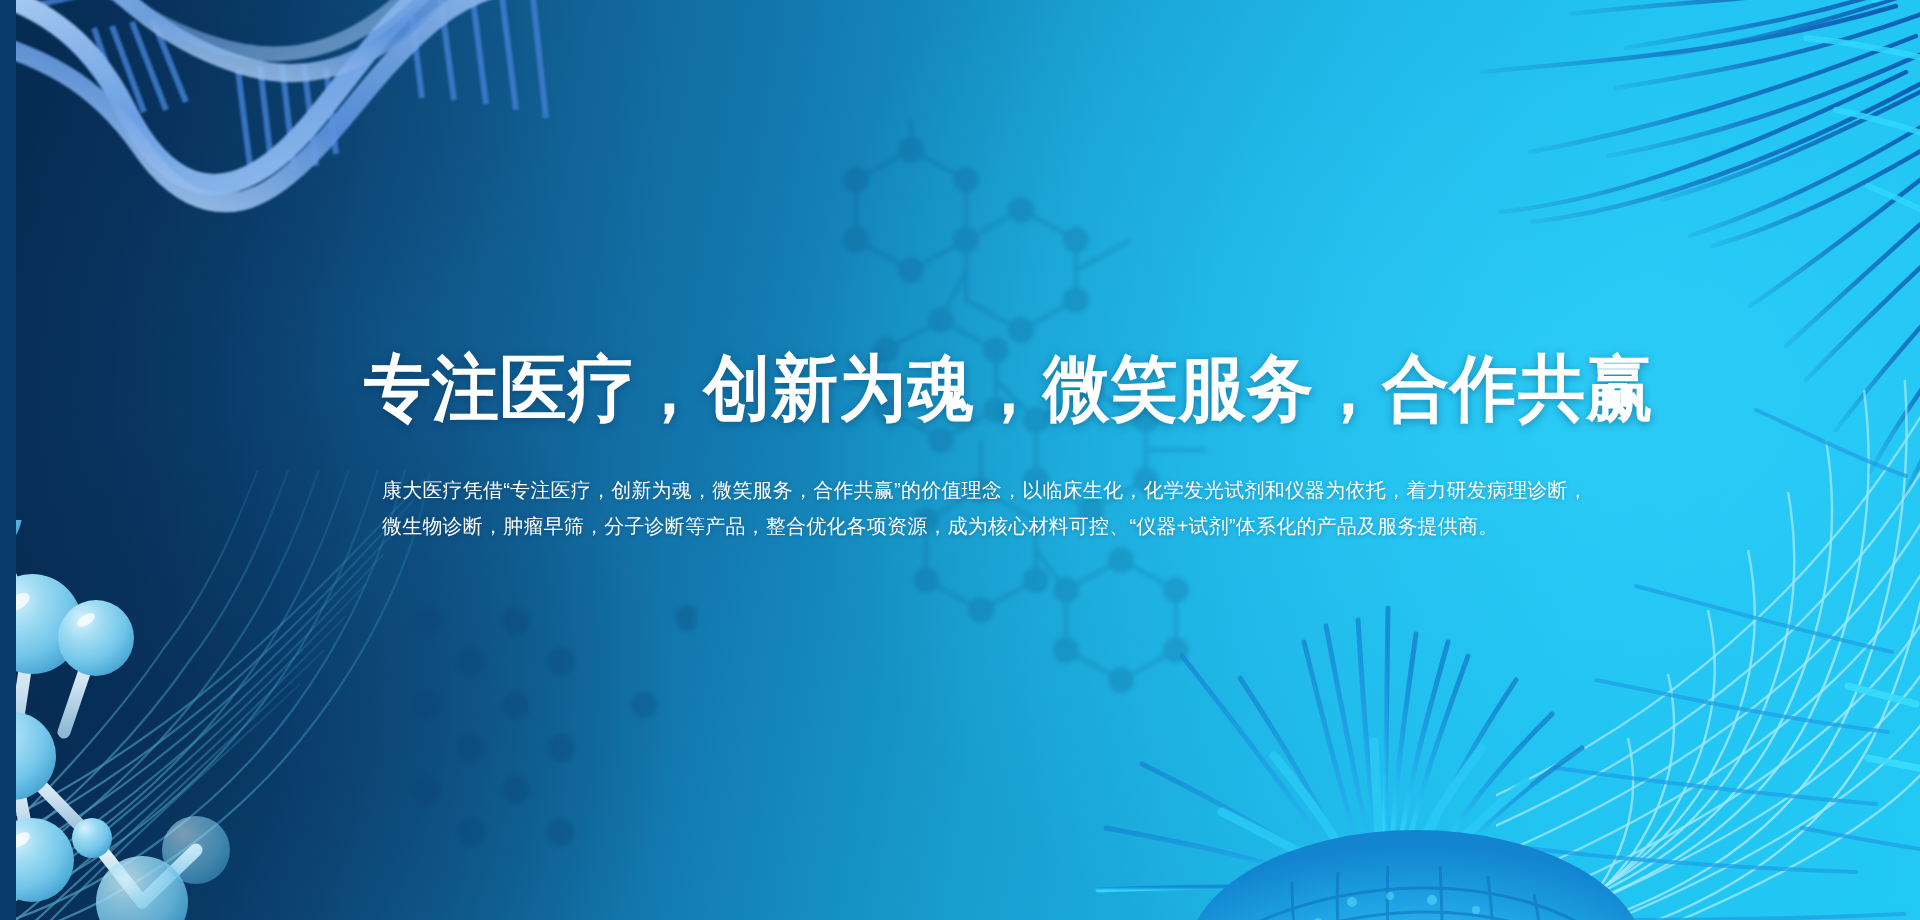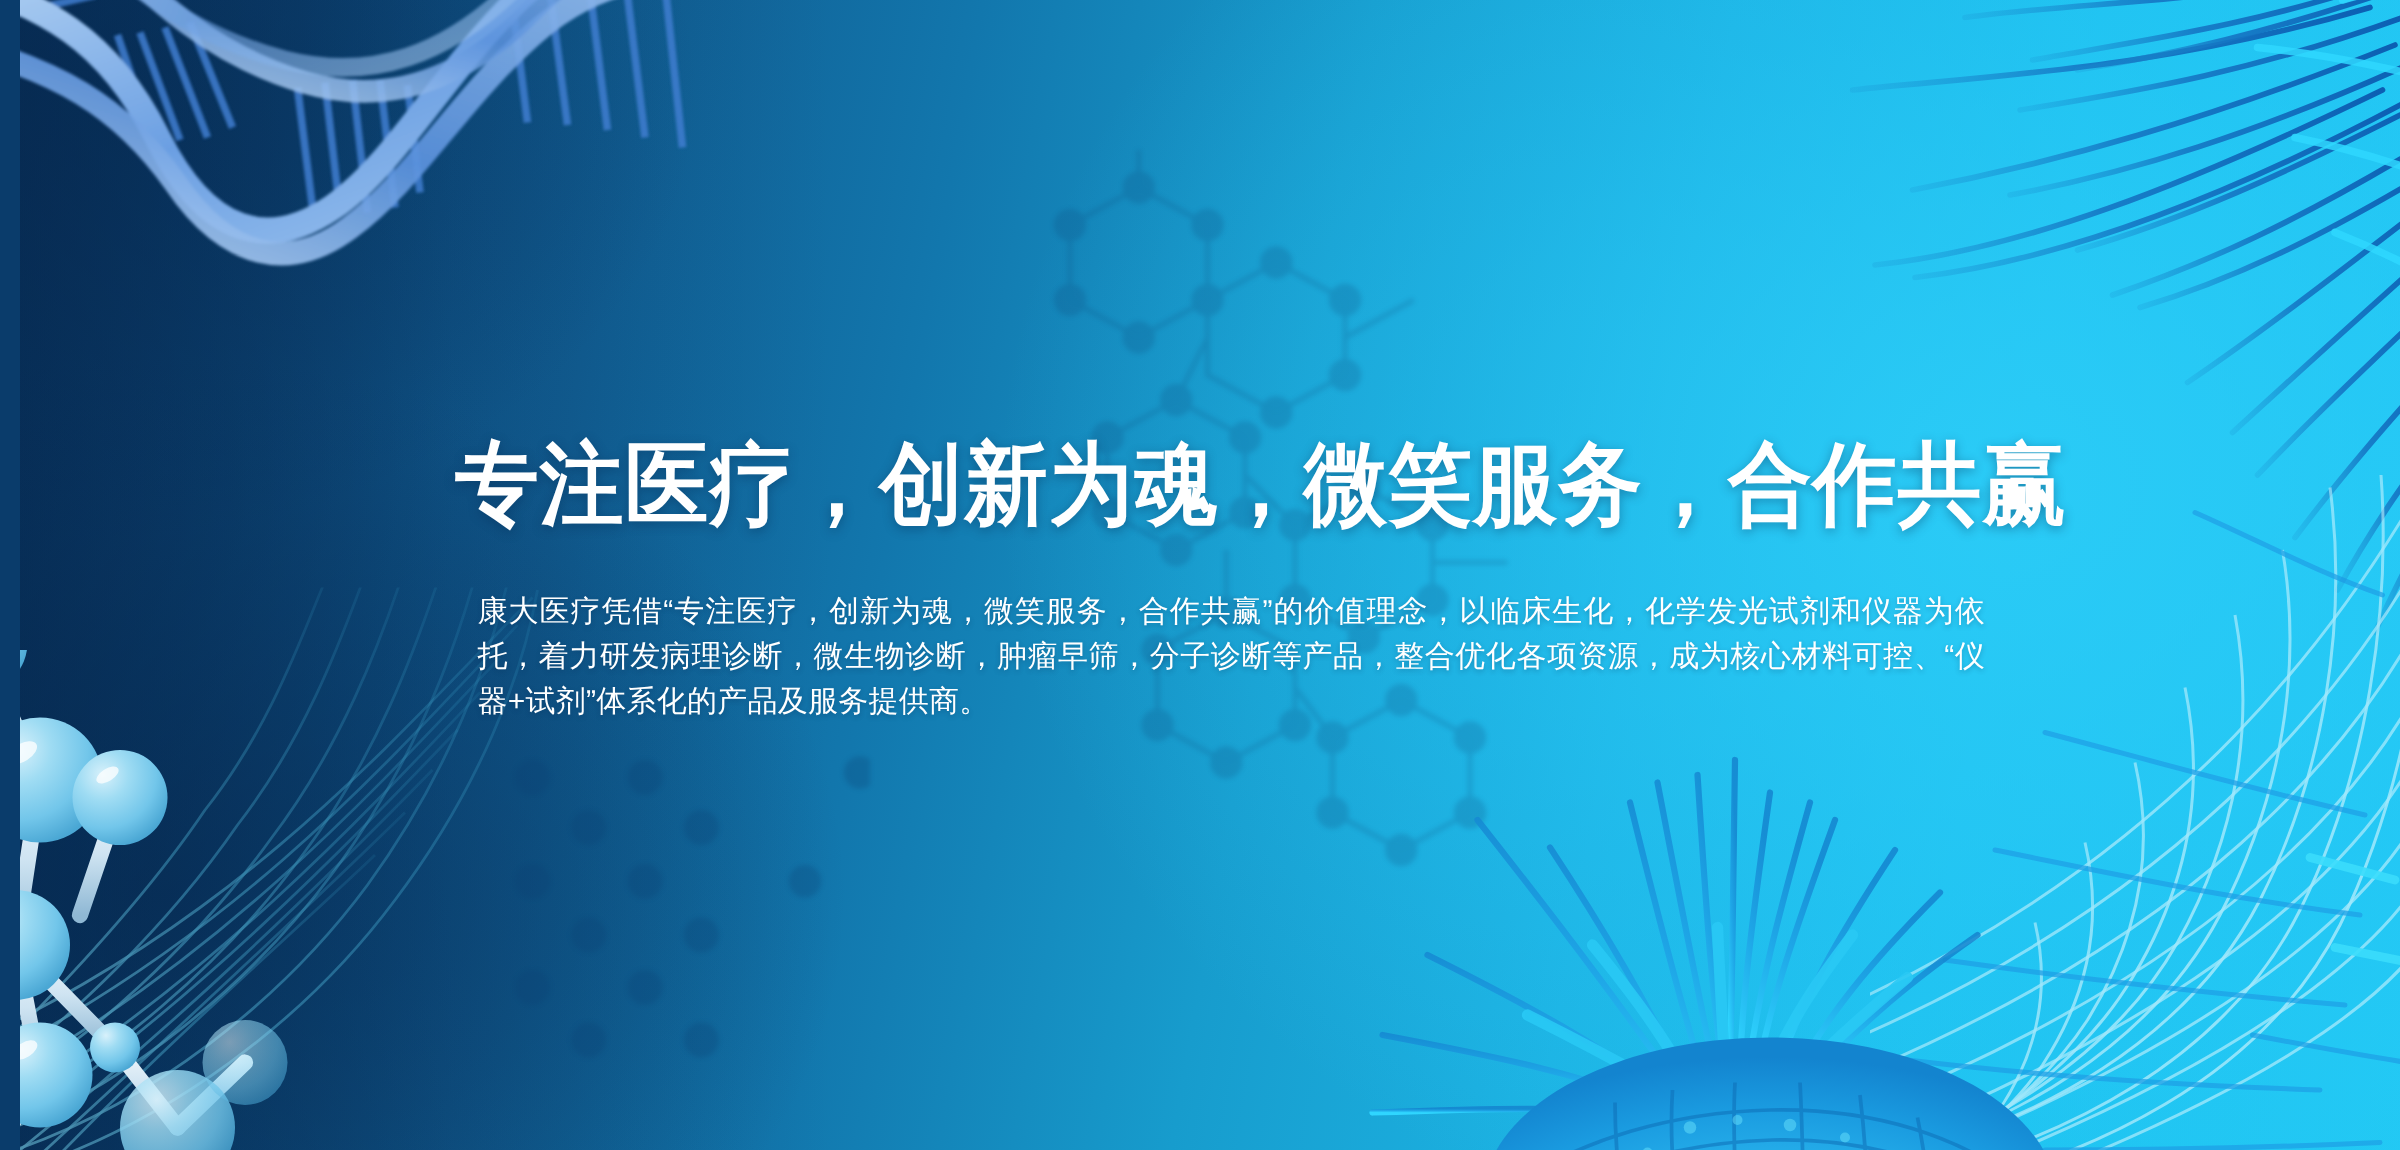--- a/index.html
+++ b/index.html
@@ -123,21 +123,21 @@
     letter-spacing:1px;
     white-space:nowrap;
     transform:scaleX(.93);
     transform-origin:left center;
     text-shadow:0 2px 9px rgba(5,40,80,.38);
   }
   .paragraph{
     margin:48px 0 0 18px;
     width:1206px;
     color:#ffffff;
-    font-size:24px;
+    font-size:20px;
     line-height:36px;
     letter-spacing:.2px;
     text-align:justify;
     text-justify:inter-ideograph;
     text-shadow:0 1px 4px rgba(5,40,80,.3);
   }
 </style>
 </head>
 <body>
 

